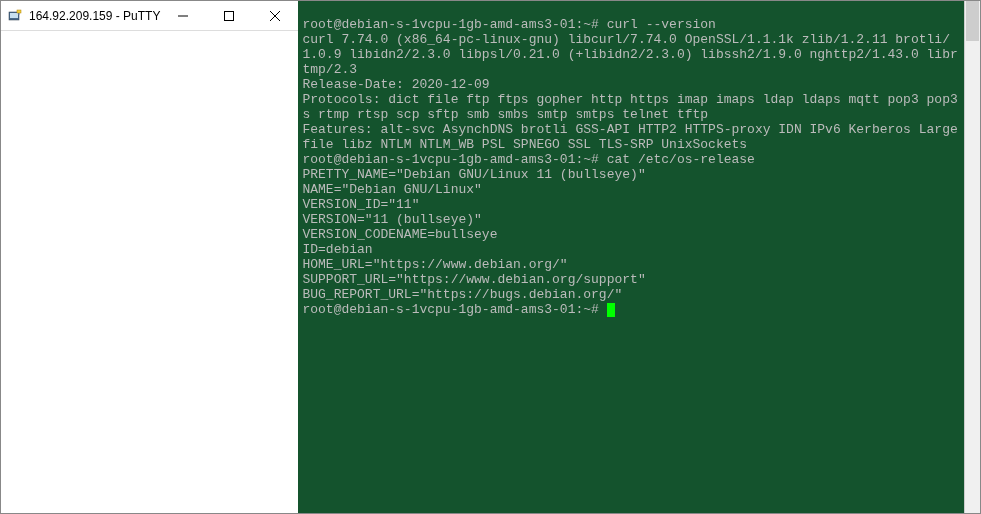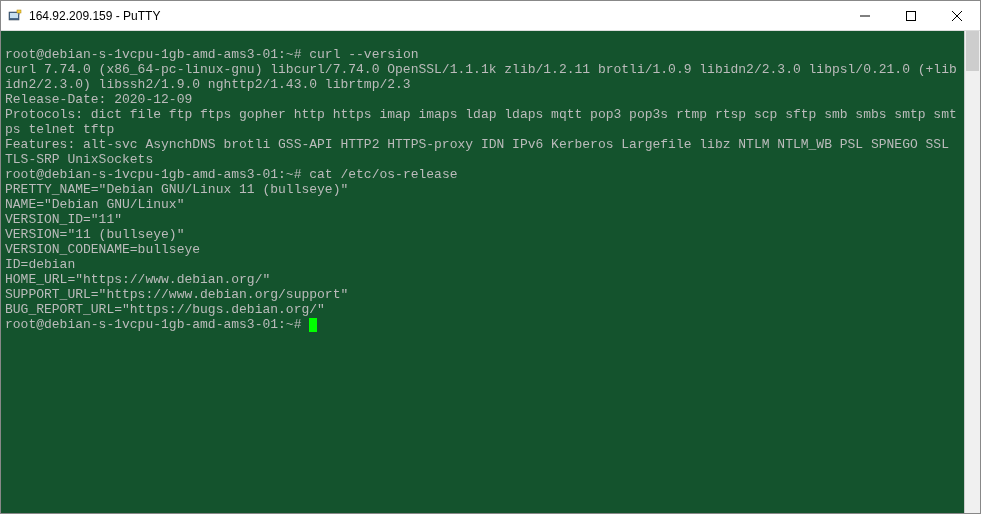--- a/index.html
+++ b/index.html
@@ -13,21 +13,21 @@
       width: 981px;
       height: 514px;
       overflow: hidden;
     }
     .window {
       width: 981px;
       height: 514px;
       background: #fff;
       border: 1px solid #888;
       display: flex;
-      flex-direction: column;
+      flex-direction: row;
     }
     .titlebar {
       height: 30px;
       background: #ffffff;
       display: flex;
       align-items: center;
       padding-left: 6px;
       border-bottom: 1px solid #ddd;
       user-select: none;
     }

